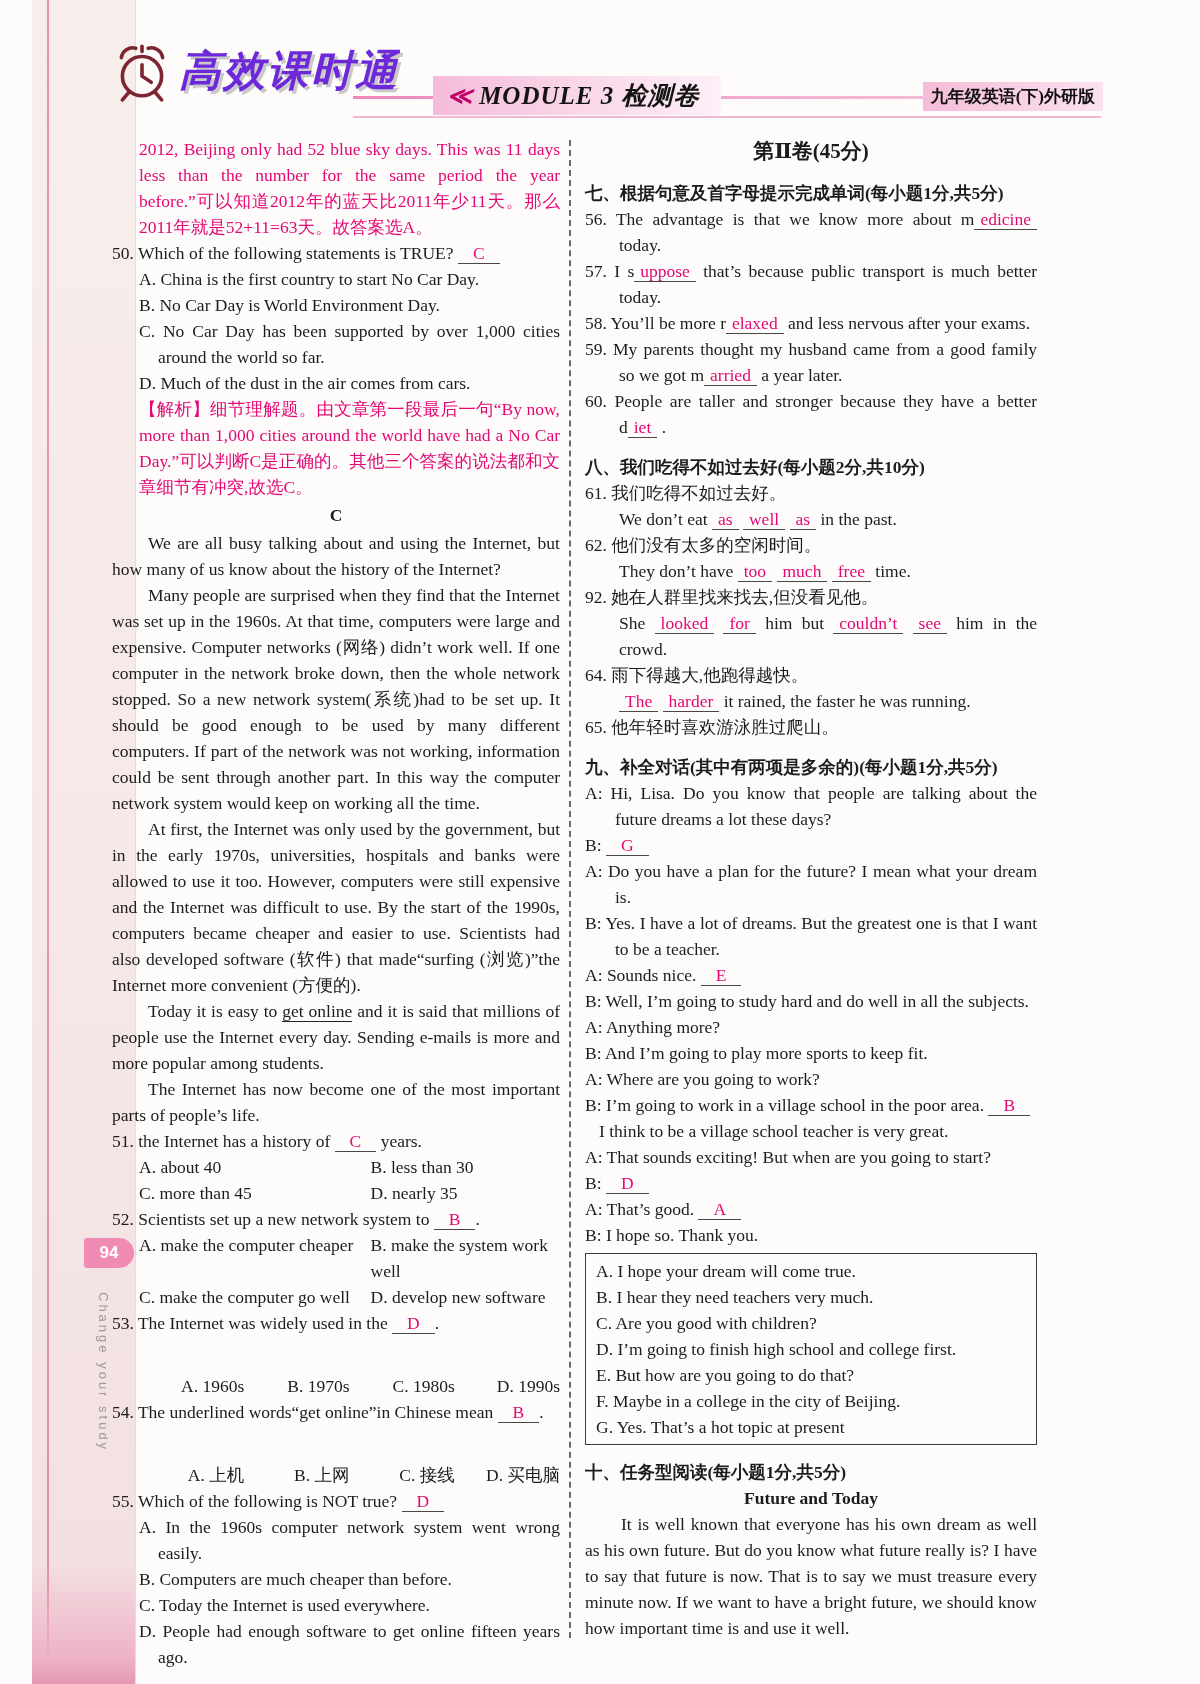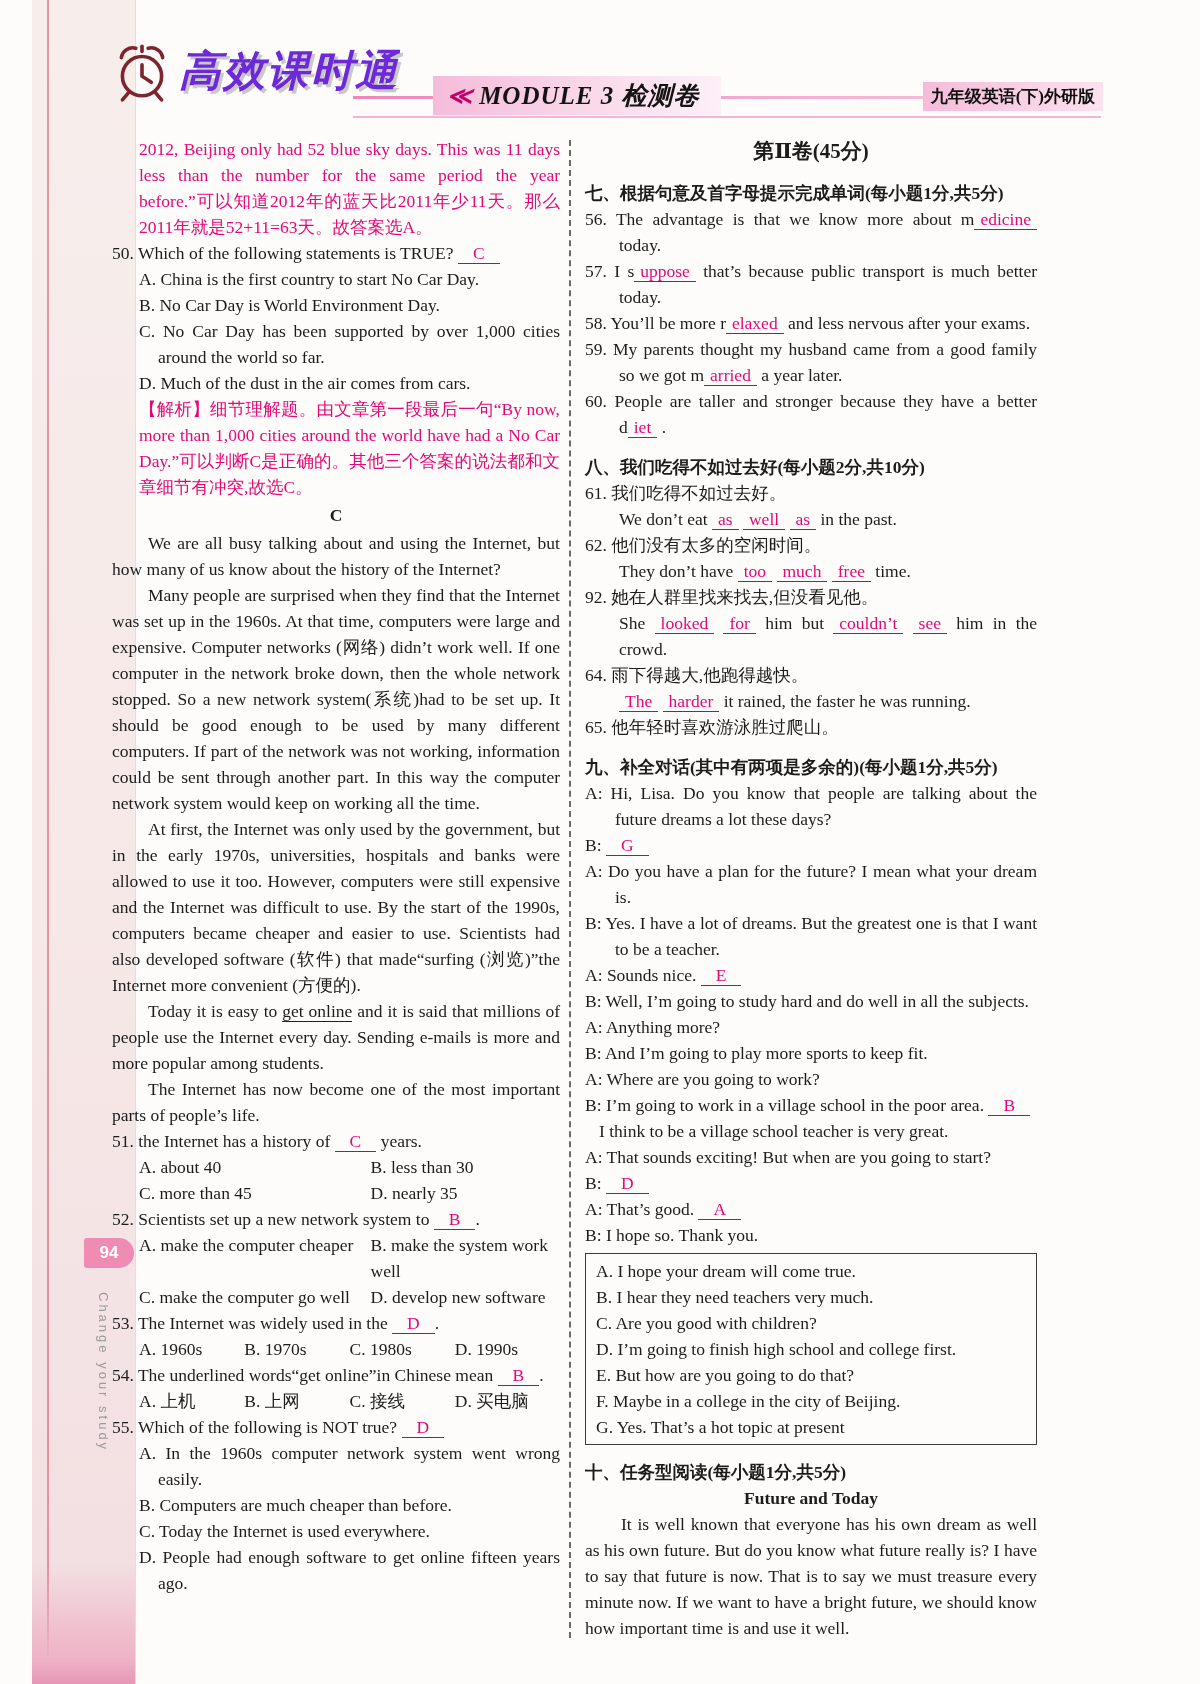--- a/index.html
+++ b/index.html
@@ -39,21 +39,21 @@
   
   .col{position:absolute;top:136px;font-size:17.5px;line-height:26px;text-align:justify;}
   .col-left{left:112px;width:448px;}
   .col-right{left:585px;width:452px;}
   .divider{position:absolute;left:569px;top:140px;height:1498px;border-left:2px dashed #6b6b6b;}
 
   .red-block{color:#e40876;padding-left:27px;}
   .qstem{padding-left:32px;text-indent:-32px;}
   .qopt{padding-left:46px;text-indent:-19px;}
   .opt-grid{display:grid;grid-template-columns:55% 45%;padding-left:27px;text-align:left;}
-  .opt-row4{display:grid;grid-template-columns:repeat(4,1fr);padding-left:27px;text-align:left;}
+  .opt-row4{display:grid;grid-template-columns:repeat(4,1fr);padding-left:27px;text-align:right;margin-top:37px;}
   .passage-head{text-align:center;font-weight:bold;margin:2px 0;}
   .para{margin:0;text-indent:36px;}
 
   .part-title{margin:0 0 5px;text-align:center;font-size:21px;line-height:30px;font-weight:bold;}
   .sec-head{font-weight:bold;text-align:left;margin-top:14px;}
   .hang{padding-left:34px;text-indent:-34px;}
   .en-line{padding-left:34px;}
   .dlg{padding-left:30px;text-indent:-30px;}
   .dlg-cont{padding-left:14px;text-indent:0;}
   .choice-box{border:1.6px solid #3c3c3c;margin:5px 0 7px;padding:4px 10px;text-align:left;}

